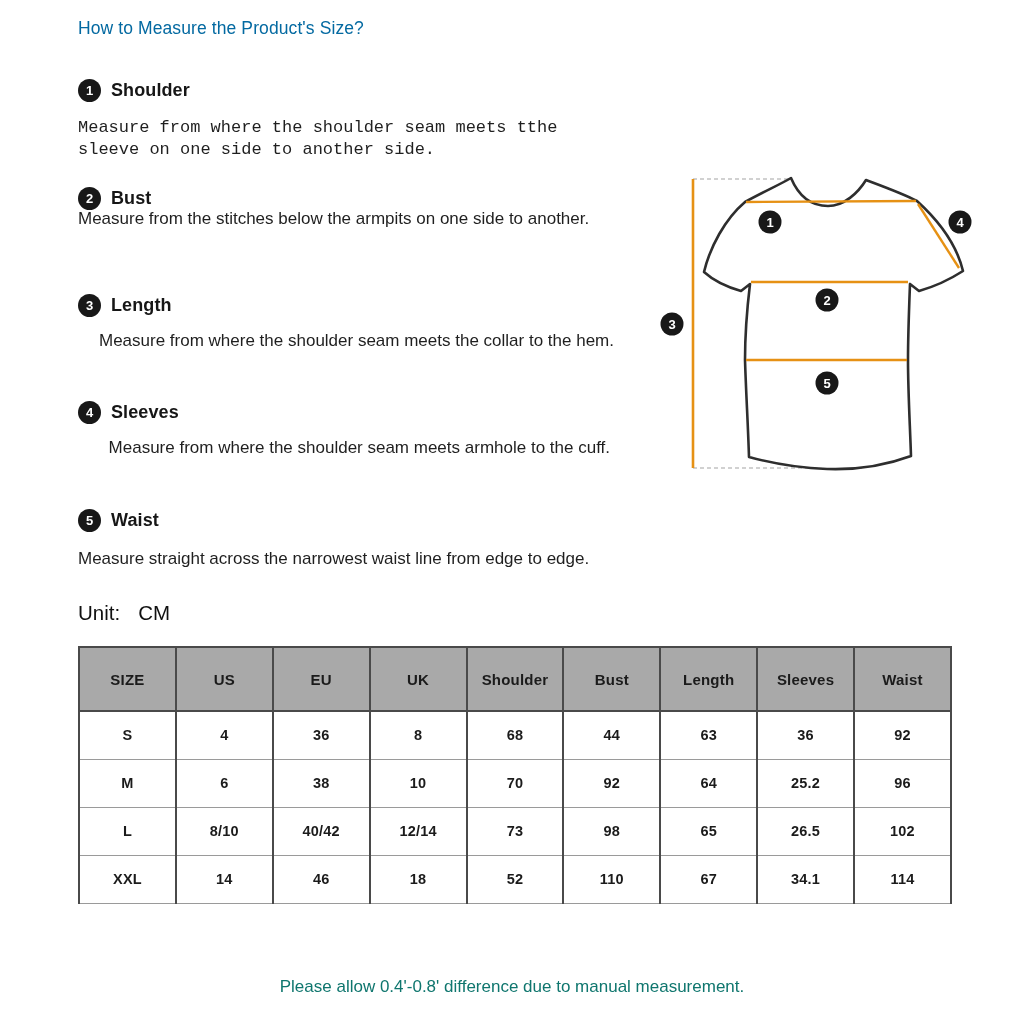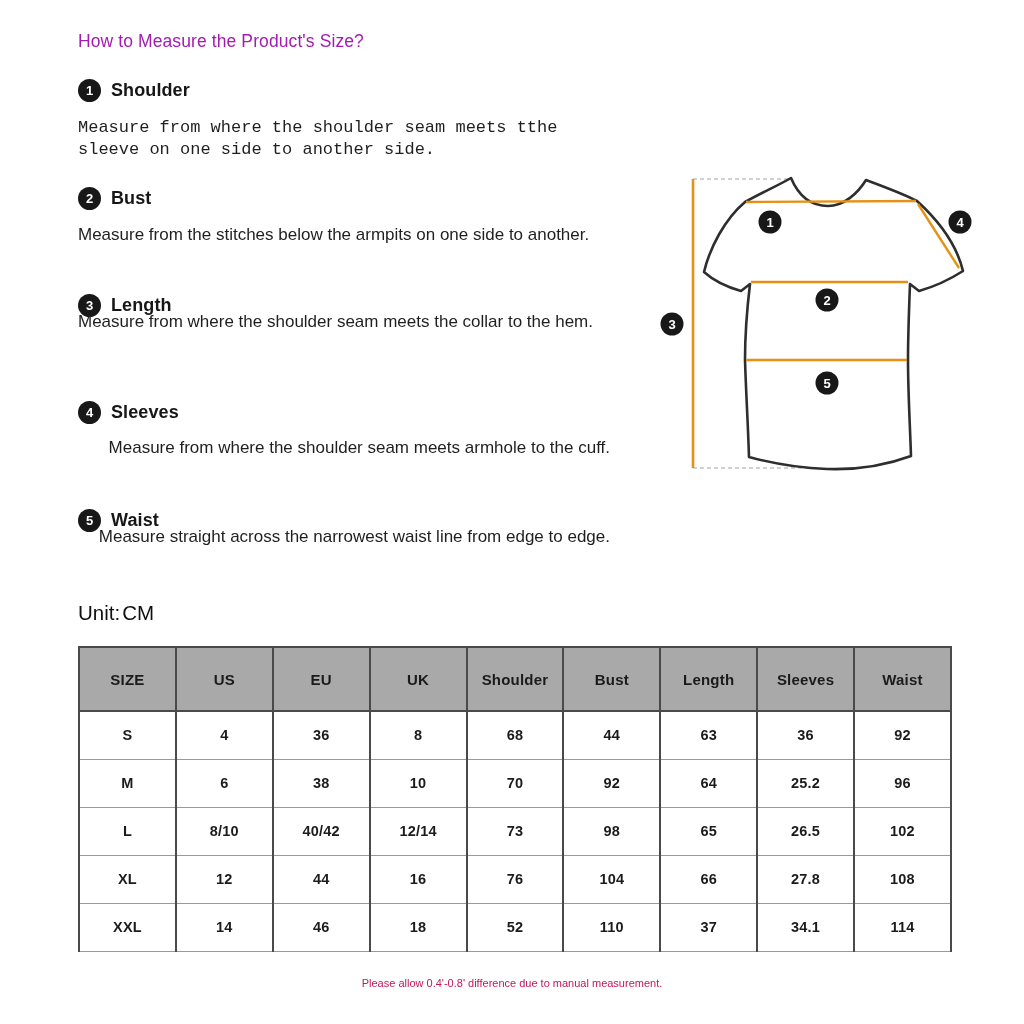--- a/index.html
+++ b/index.html
@@ -8,43 +8,43 @@
     width: 1024px; height: 1024px;
     font-family: "Liberation Sans", sans-serif;
     color: #1c1c1c;
     position: relative;
     overflow: hidden;
   }
   .abs { position: absolute; }
 
   
   .page-title {
-    left: 78px; top: 31px;
-    font-size: 17.5px; color: #a21caf; letter-spacing: .1px; text-align: center;
+    left: 78px; top: 18px;
+    font-size: 17.5px; color: #0369a1; letter-spacing: .1px; text-align: center;
   }
   .measure-head { left: 78px; display: flex; align-items: center; gap: 10px; }
   .badge {
     width: 23px; height: 23px; border-radius: 50%;
     background: #181818; color: #fff;
     display: inline-flex; align-items: center; justify-content: center;
     font-size: 13px; font-weight: bold; flex: 0 0 auto;
   }
   .measure-title { font-size: 18px; font-weight: bold; color: #161616; letter-spacing: .1px; }
   .measure-desc {
     left: 78px; width: 532px;
     font-size: 17px; line-height: 22px; color: #1f1f1f;
   }
   .h1 { top: 79px; } .d1 { top: 117px; font-family: Liberation Mono, monospace; }
-  .h2 { top: 187px; } .d2 { top: 224px; }
-  .h3 { top: 294px; } .d3 { top: 311px; }
+  .h2 { top: 187px; } .d2 { top: 208px; }
+  .h3 { top: 294px; } .d3 { top: 330px; margin-left: 21px; }
   .h4 { top: 401px; } .d4 { top: 437px; text-align: right; }
-  .h5 { top: 509px; } .d5 { top: 526px; text-align: right; }
+  .h5 { top: 509px; } .d5 { top: 548px; }
 
   .unit-line { left: 78px; top: 601px; font-size: 20.5px; color: #111; }
-  .unit-line .unit-value { margin-left: 2px; }
+  .unit-line .unit-value { margin-left: 18px; }
 
   
   .diagram { left: 640px; top: 150px; width: 384px; height: 340px; }
   .diagram svg { position: absolute; left: 0; top: 0; }
   .marker {
     position: absolute; width: 23px; height: 23px; border-radius: 50%;
     background: #181818; color: #fff;
     display: flex; align-items: center; justify-content: center;
     font-size: 13px; font-weight: bold;
     transform: translate(-50%, -50%);
@@ -70,21 +70,21 @@
     border-right: 2px solid #4a4a4a;
     border-top: 1px solid #9a9a9a;
     border-bottom: 1px solid #9a9a9a;
     font-size: 14.5px; font-weight: bold; color: #1b1b1b;
     text-align: center; letter-spacing: .2px;
     background: #fff;
   }
 
   .footer-note {
     left: 0; top: 977px; width: 1024px;
-    text-align: center; font-size: 11px; color: #be185d;
+    text-align: center; font-size: 17px; color: #0f766e;
   }
 </style>
 </head>
 <body>
 
 <div class="abs page-title">How to Measure the Product's Size?</div>
 
 <div class="abs measure-head h1">
   <span class="badge">1</span>
   <span class="measure-title">Shoulder</span>
@@ -200,38 +200,27 @@
         <td>8/10</td>
         <td>40/42</td>
         <td>12/14</td>
         <td>73</td>
         <td>98</td>
         <td>65</td>
         <td>26.5</td>
         <td>102</td>
       </tr>
       <tr>
-        <td>XL</td>
-        <td>12</td>
-        <td>44</td>
-        <td>16</td>
-        <td>76</td>
-        <td>104</td>
-        <td>66</td>
-        <td>27.8</td>
-        <td>108</td>
-      </tr>
-      <tr>
         <td>XXL</td>
         <td>14</td>
         <td>46</td>
         <td>18</td>
         <td>52</td>
         <td>110</td>
-        <td>37</td>
+        <td>67</td>
         <td>34.1</td>
         <td>114</td>
       </tr>
     </tbody>
   </table>
 </div>
 
 <div class="abs footer-note">Please allow 0.4'-0.8' difference due to manual measurement.</div>
 
 </body></html>

